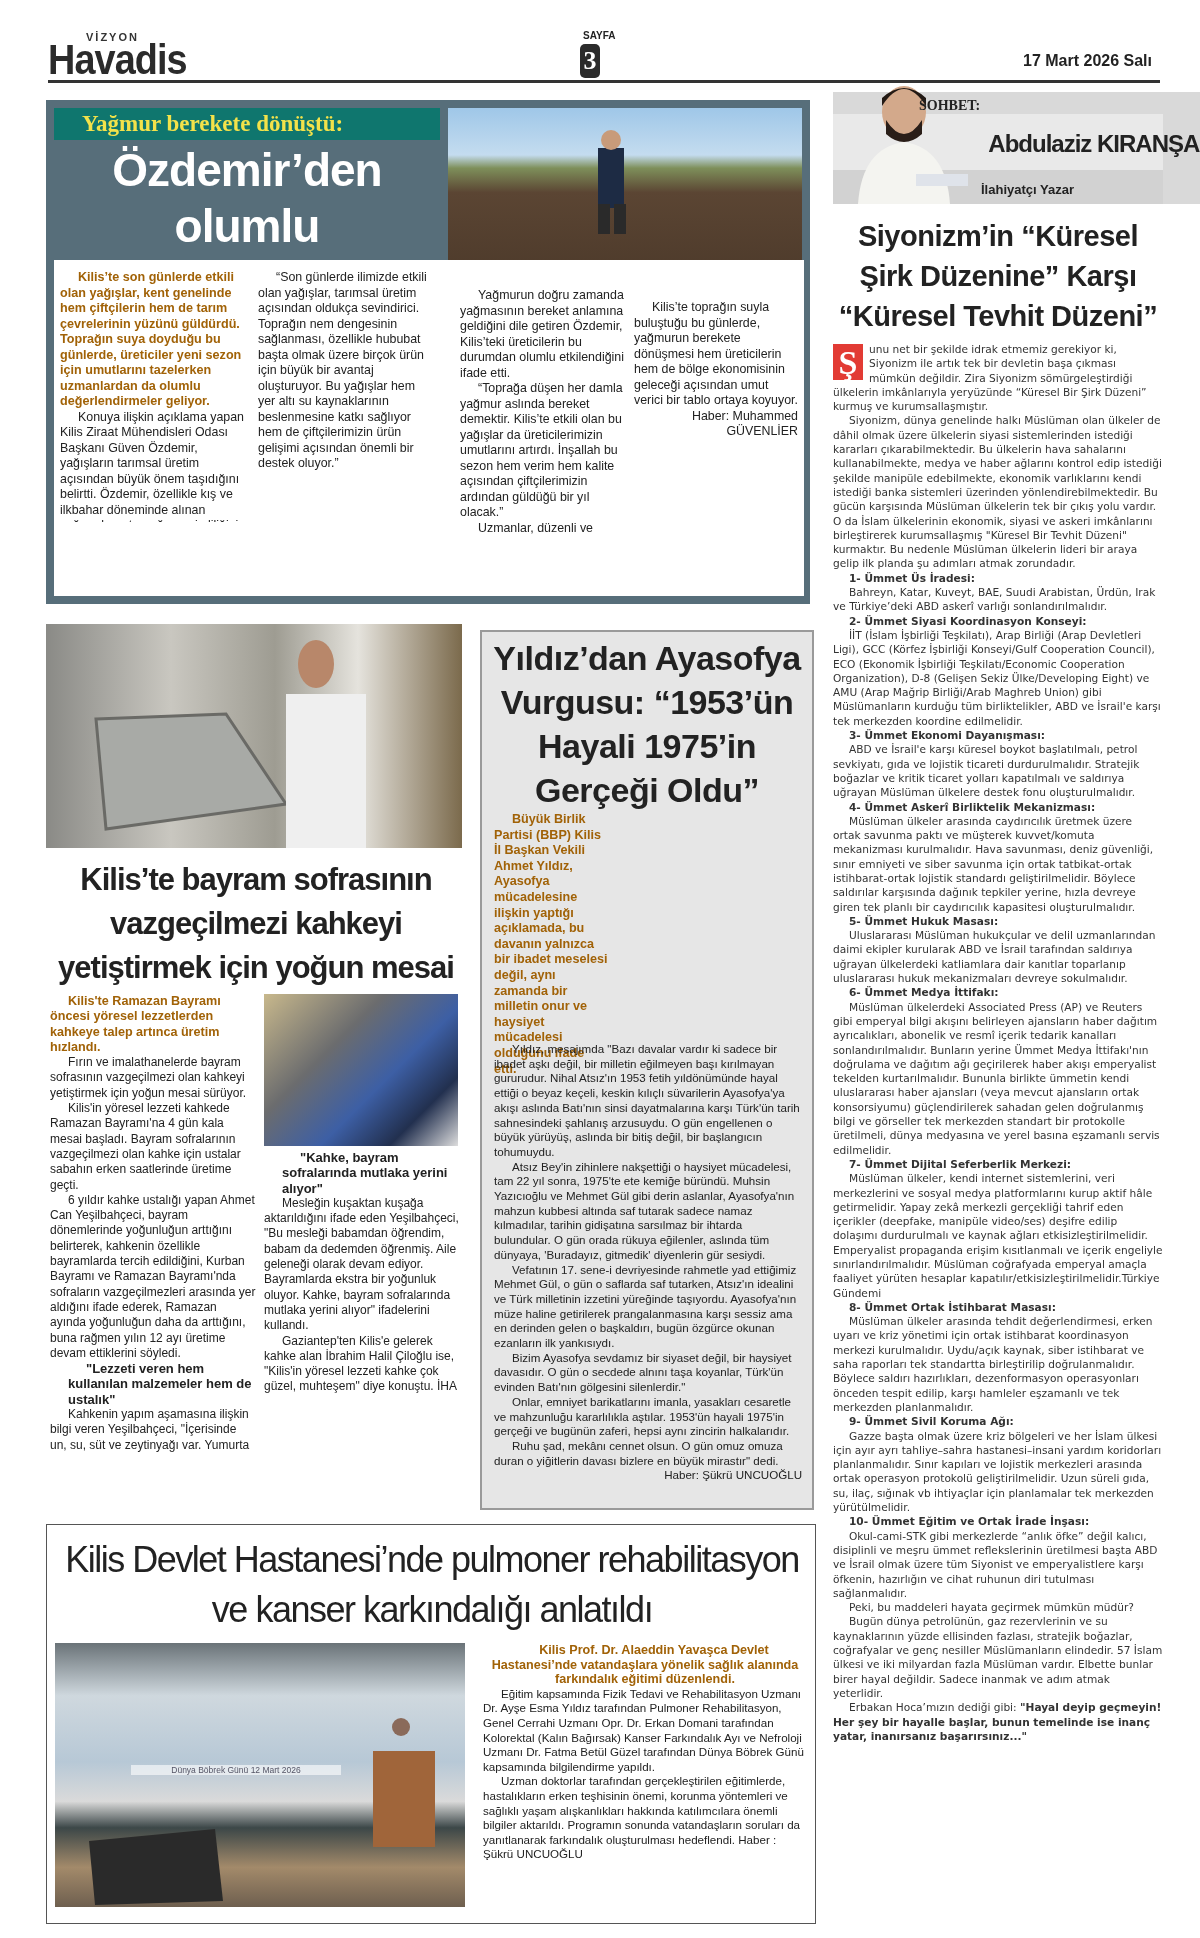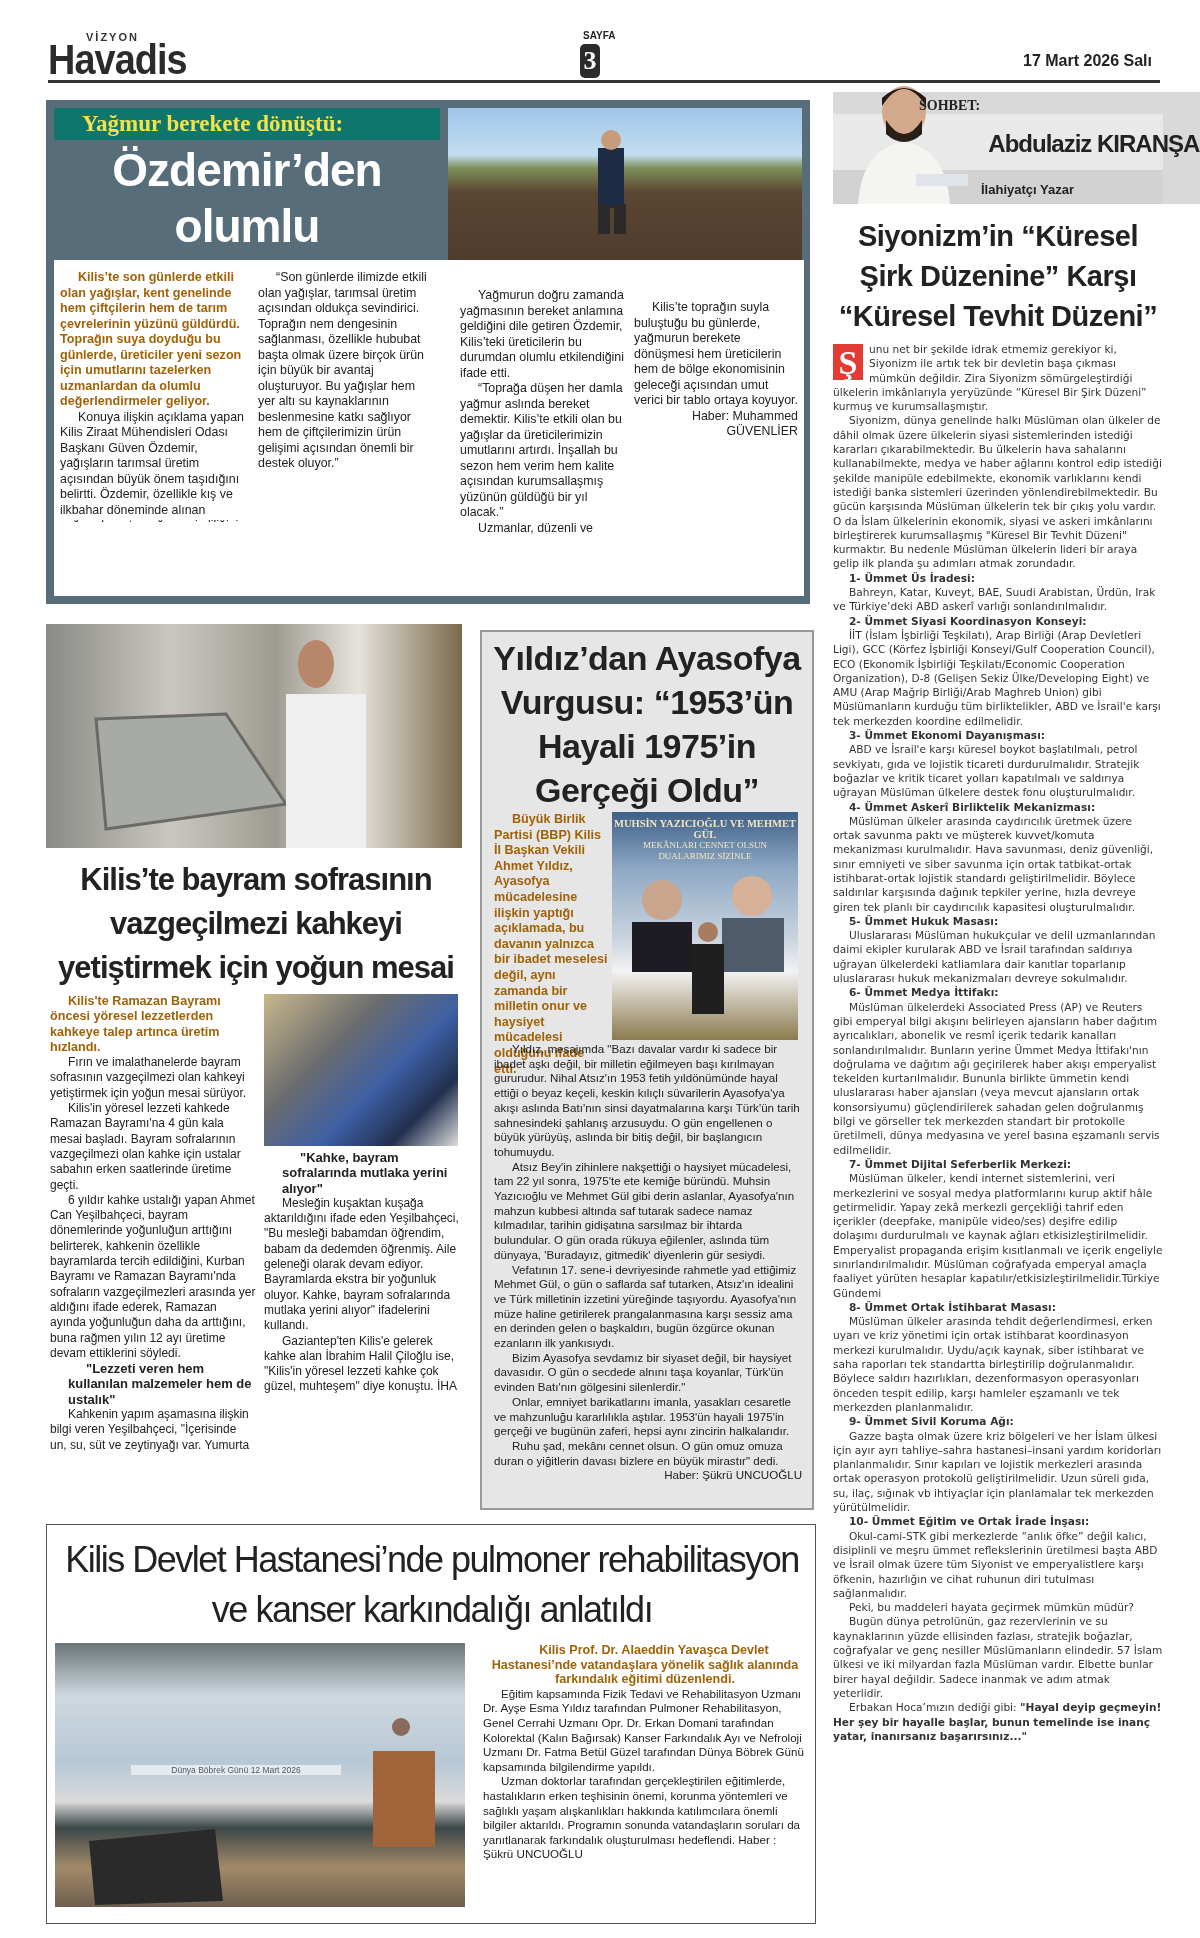--- a/index.html
+++ b/index.html
@@ -78,21 +78,21 @@
   <div id="art1-inner">
     <div class="col" style="left:6px;top:10px;width:186px">
       <p class="lead">Kilis’te son günlerde etkili olan yağışlar, kent genelinde hem çiftçilerin hem de tarım çevrelerinin yüzünü güldürdü. Toprağın suya doyduğu bu günlerde, üreticiler yeni sezon için umutlarını tazelerken uzmanlardan da olumlu değerlendirmeler geliyor.</p>
       <p style="height:112px;overflow:hidden">Konuya ilişkin açıklama yapan Kilis Ziraat Mühendisleri Odası Başkanı Güven Özdemir, yağışların tarımsal üretim açısından büyük önem taşıdığını belirtti. Özdemir, özellikle kış ve ilkbahar döneminde alınan yağmurların toprağın verimliliğini artırdığını vurgulayarak şu ifadeleri kullandı:</p>
     </div>
     <div class="col" style="left:204px;top:10px;width:170px">
       <p>“Son günlerde ilimizde etkili olan yağışlar, tarımsal üretim açısından oldukça sevindirici. Toprağın nem dengesinin sağlanması, özellikle hububat başta olmak üzere birçok ürün için büyük bir avantaj oluşturuyor. Bu yağışlar hem yer altı su kaynaklarının beslenmesine katkı sağlıyor hem de çiftçilerimizin ürün gelişimi açısından önemli bir destek oluyor.”</p>
     </div>
     <div class="col" style="left:406px;top:28px;width:164px">
       <p>Yağmurun doğru zamanda yağmasının bereket anlamına geldiğini dile getiren Özdemir, Kilis’teki üreticilerin bu durumdan olumlu etkilendiğini ifade etti.</p>
-      <p>“Toprağa düşen her damla yağmur aslında bereket demektir. Kilis’te etkili olan bu yağışlar da üreticilerimizin umutlarını artırdı. İnşallah bu sezon hem verim hem kalite açısından kurumsallaşmış yüzünün güldüğü bir yıl olacak.”</p>
+      <p>“Toprağa düşen her damla yağmur aslında bereket demektir. Kilis’te etkili olan bu yağışlar da üreticilerimizin umutlarını artırdı. İnşallah bu sezon hem verim hem kalite açısından çiftçilerimizin ardından güldüğü bir yıl olacak.”</p>
       <p style="height:16px;overflow:hidden">Uzmanlar, düzenli ve dengeli yağışların özellikle buğday, arpa ve mercimek gibi ürünlerde gelişimi desteklediğini belirtirken, çiftçiler de yağışların ardından tarlalarda oluşan olumlu tabloyu memnuniyetle karşılıyor.</p>
     </div>
     <div class="col" style="left:580px;top:40px;width:164px">
       <p>Kilis’te toprağın suyla buluştuğu bu günlerde, yağmurun berekete dönüşmesi hem üreticilerin hem de bölge ekonomisinin geleceği açısından umut verici bir tablo ortaya koyuyor.</p>
       <p style="text-align:right;text-indent:0">Haber: Muhammed GÜVENLİER</p>
     </div>
   </div>
 </div>
 
 <div class="abs" id="col-head">
@@ -159,35 +159,20 @@
 </div>
 <div class="abs" id="kahke-photo2"></div>
 <div class="abs col" style="left:264px;top:1150px;width:198px;font-size:12px;line-height:15.3px">
   <p class="sub">"Kahke, bayram sofralarında mutlaka yerini alıyor"</p>
   <p>Mesleğin kuşaktan kuşağa aktarıldığını ifade eden Yeşilbahçeci, "Bu mesleği babamdan öğrendim, babam da dedemden öğrenmiş. Aile geleneği olarak devam ediyor. Bayramlarda ekstra bir yoğunluk oluyor. Kahke, bayram sofralarında mutlaka yerini alıyor" ifadelerini kullandı.</p>
   <p>Gaziantep'ten Kilis'e gelerek kahke alan İbrahim Halil Çiloğlu ise, "Kilis'in yöresel lezzeti kahke çok güzel, muhteşem" diye konuştu. İHA</p>
 </div>
 
 <div class="abs" id="aya">
   <div id="aya-title">Yıldız’dan Ayasofya Vurgusu: “1953’ün Hayali 1975’in Gerçeği Oldu”</div>
-  <div id="aya-photo">
-    <div id="aya-photo-cap">
-      <div class="t">MUHSİN YAZICIOĞLU VE MEHMET GÜL</div>
-      <div>MEKÂNLARI CENNET OLSUN</div>
-      <div>DUALARIMIZ SİZİNLE</div>
-    </div>
-    <svg width="186" height="228" style="position:absolute;left:0;top:0">
-        <circle cx="50" cy="88" r="20" fill="#caa58d"></circle>
-        <rect x="20" y="110" width="60" height="50" fill="#1c1c22"></rect>
-        <circle cx="140" cy="84" r="20" fill="#d6b197"></circle>
-        <rect x="110" y="106" width="62" height="54" fill="#4f5b6b"></rect>
-        <circle cx="96" cy="120" r="10" fill="#a67d61"></circle>
-        <rect x="80" y="132" width="32" height="70" fill="#1f1f1f"></rect>
-      </svg>
-  </div>
   <div class="col" style="left:12px;top:180px;width:114px;font-size:12.3px;line-height:15.6px">
     <p class="lead">Büyük Birlik Partisi (BBP) Kilis İl Başkan Vekili Ahmet Yıldız, Ayasofya mücadelesine ilişkin yaptığı açıklamada, bu davanın yalnızca bir ibadet meselesi değil, aynı zamanda bir milletin onur ve haysiyet mücadelesi olduğunu ifade etti.</p>
   </div>
   <div class="col" style="left:12px;top:410px;width:308px;font-size:11.6px;line-height:14.7px">
     <p>Yıldız, mesajımda "Bazı davalar vardır ki sadece bir ibadet aşkı değil, bir milletin eğilmeyen başı kırılmayan gururudur. Nihal Atsız'ın 1953 fetih yıldönümünde hayal ettiği o beyaz keçeli, keskin kılıçlı süvarilerin Ayasofya'ya akışı aslında Batı'nın sinsi dayatmalarına karşı Türk'ün tarih sahnesindeki şahlanış arzusuydu. O gün engellenen o büyük yürüyüş, aslında bir bitiş değil, bir başlangıcın tohumuydu.</p>
     <p>Atsız Bey'in zihinlere nakşettiği o haysiyet mücadelesi, tam 22 yıl sonra, 1975'te ete kemiğe büründü. Muhsin Yazıcıoğlu ve Mehmet Gül gibi derin aslanlar, Ayasofya'nın mahzun kubbesi altında saf tutarak sadece namaz kılmadılar, tarihin gidişatına sarsılmaz bir ihtarda bulundular. O gün orada rükuya eğilenler, aslında tüm dünyaya, 'Buradayız, gitmedik' diyenlerin gür sesiydi.</p>
     <p>Vefatının 17. sene-i devriyesinde rahmetle yad ettiğimiz Mehmet Gül, o gün o saflarda saf tutarken, Atsız'ın idealini ve Türk milletinin izzetini yüreğinde taşıyordu. Ayasofya'nın müze haline getirilerek prangalanmasına karşı sessiz ama en derinden gelen o başkaldırı, bugün özgürce okunan ezanların ilk yankısıydı.</p>
     <p>Bizim Ayasofya sevdamız bir siyaset değil, bir haysiyet davasıdır. O gün o secdede alnını taşa koyanlar, Türk'ün evinden Batı'nın gölgesini silenlerdir."</p>
     <p>Onlar, emniyet barikatlarını imanla, yasakları cesaretle ve mahzunluğu kararlılıkla aştılar. 1953'ün hayali 1975'in gerçeği ve bugünün zaferi, hepsi aynı zincirin halkalarıdır.</p>
     <p>Ruhu şad, mekânı cennet olsun. O gün omuz omuza duran o yiğitlerin davası bizlere en büyük mirastır" dedi.</p>

